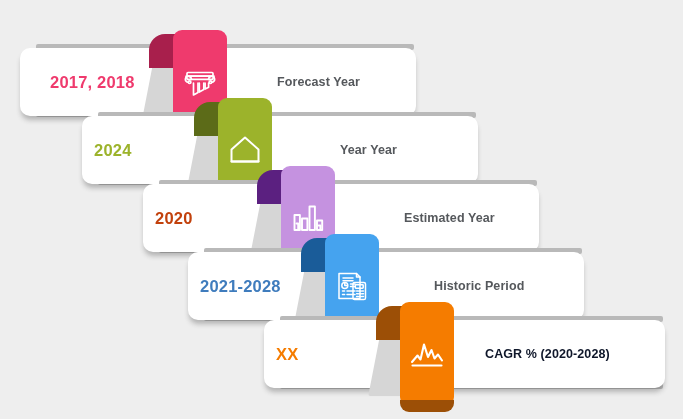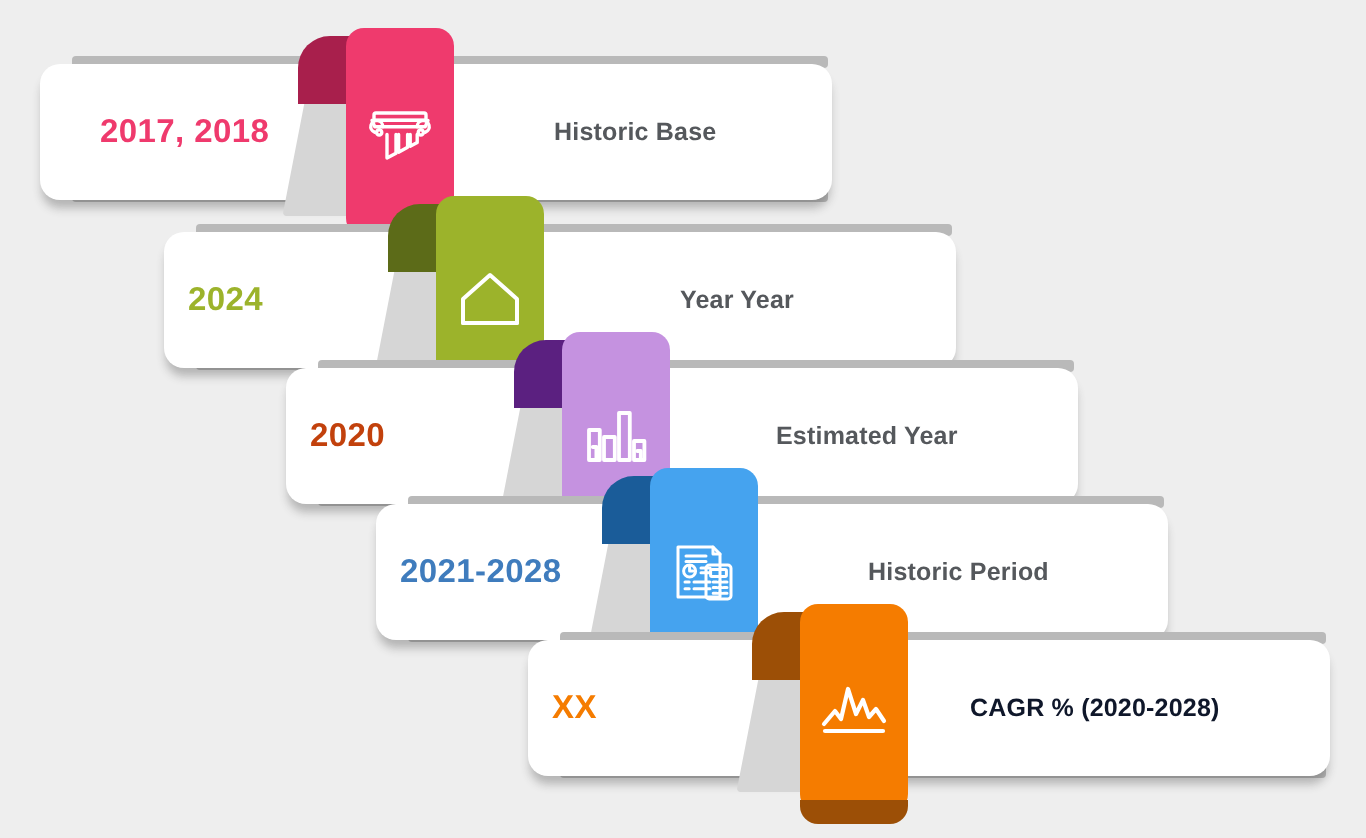--- a/index.html
+++ b/index.html
@@ -123,21 +123,21 @@
     font-weight: bold;
     color: #55585c;
     letter-spacing: 0.1px;
     white-space: nowrap;
   }
 </style>
 </head>
 <body>
 
 <div id="infographic">
-    <div class="row" style="left: 20px; top: 32px; width: 396px; z-index: 10;">
+    <div class="row" style="left: 20px; top: 48px; width: 396px; z-index: 10;">
       <div class="rail-top" style="width: 378px; background: rgb(185, 185, 185);"></div>
       <div class="rail" style="width: 378px; background: rgb(185, 185, 185);"></div>
       <div class="card" style="width: 396px; background: rgb(255, 255, 255);"></div>
       <div class="slant" style="left: 129px;"></div>
       <div class="tab" style="left: 129px; background: rgb(168, 31, 76);"></div>
       <div class="tile" style="left: 153px; background: rgb(239, 58, 109);">
         <div class="tile-foot" style="background: rgb(168, 31, 76);"></div>
         <span>
     <svg width="40" height="40" viewBox="0 0 40 40" fill="none" stroke="#ffffff" stroke-width="1.7" stroke-linejoin="round" stroke-linecap="round">
       <rect x="7" y="10.5" width="26" height="3.6" rx="1"></rect>
@@ -146,21 +146,21 @@
       <circle cx="9.6" cy="20.2" r="1.3"></circle>
       <path d="M28.6 17.4 a3 3 0 1 1 4.1 2.7"></path>
       <circle cx="30.4" cy="20.2" r="1.3"></circle>
       <path d="M13.5 21.2 L13.5 33 L18 30.6 L18 21.2"></path>
       <path d="M19.3 21.2 L19.3 30.1 L23.8 27.6 L23.8 21.2"></path>
       <path d="M25.1 21.2 L25.1 27.1 L28.6 25.2 L28.6 21.2"></path>
     </svg>
         </span>
       </div>
       <div class="year" style="left: 30px; color: rgb(239, 58, 109);">2017, 2018</div>
-      <div class="label" style="left: 257px; color: rgb(85, 88, 92);">Historic Base</div>
+      <div class="label" style="left: 257px; color: rgb(85, 88, 92);">Forecast Year</div>
     </div>
     <div class="row" style="left: 82px; top: 116px; width: 396px; z-index: 11;">
       <div class="rail-top" style="width: 378px; background: rgb(185, 185, 185);"></div>
       <div class="rail" style="width: 378px; background: rgb(185, 185, 185);"></div>
       <div class="card" style="width: 396px; background: rgb(255, 255, 255);"></div>
       <div class="slant" style="left: 112px;"></div>
       <div class="tab" style="left: 112px; background: rgb(92, 107, 24);"></div>
       <div class="tile" style="left: 136px; background: rgb(156, 179, 43);">
         <div class="tile-foot" style="background: rgb(92, 107, 24);"></div>
         <span>
@@ -186,21 +186,21 @@
       <rect x="6.5" y="17" width="5.4" height="15"></rect>
       <path d="M8.4 25.5 L10.2 25.5 L10.2 32"></path>
       <rect x="14" y="20.5" width="5.4" height="11.5"></rect>
       <rect x="21.5" y="8.5" width="5.4" height="23.5"></rect>
       <rect x="29" y="22.5" width="5.2" height="9.5"></rect>
       <path d="M30.6 27.5 L32.4 27.5 L32.4 32"></path>
     </svg>
         </span>
       </div>
       <div class="year" style="left: 12px; color: #c2410c;">2020</div>
-      <div class="label" style="left: 245px; color: rgb(85, 88, 92);">Estimated Year</div>
+      <div class="label" style="left: 261px; color: rgb(85, 88, 92);">Estimated Year</div>
     </div>
     <div class="row" style="left: 188px; top: 252px; width: 479px; z-index: 13;">
       <div class="rail-top" style="width: 378px; background: rgb(185, 185, 185);"></div>
       <div class="rail" style="width: 378px; background: rgb(185, 185, 185);"></div>
       <div class="card" style="width: 396px; background: rgb(255, 255, 255);"></div>
       <div class="slant" style="left: 113px;"></div>
       <div class="tab" style="left: 113px; background: rgb(26, 92, 153);"></div>
       <div class="tile" style="left: 137px; background: rgb(69, 163, 239);">
         <div class="tile-foot" style="background: rgb(26, 92, 153);"></div>
         <span>

